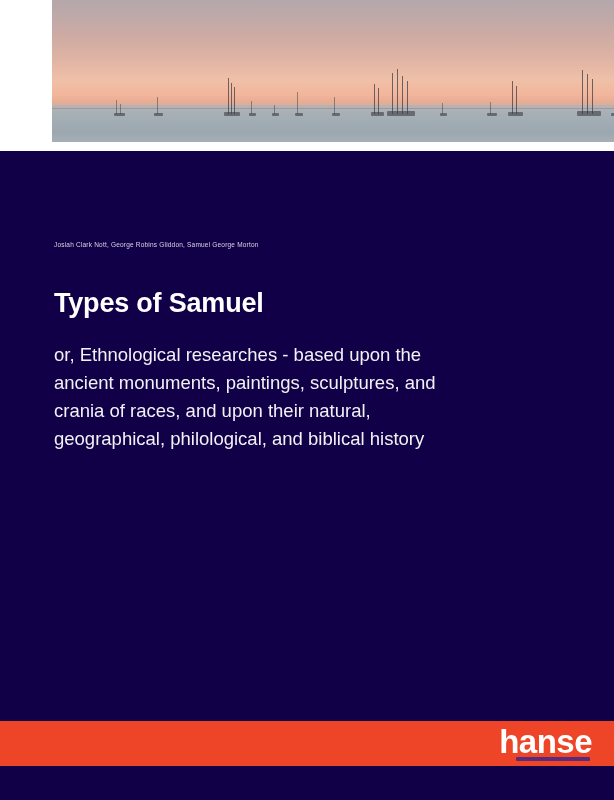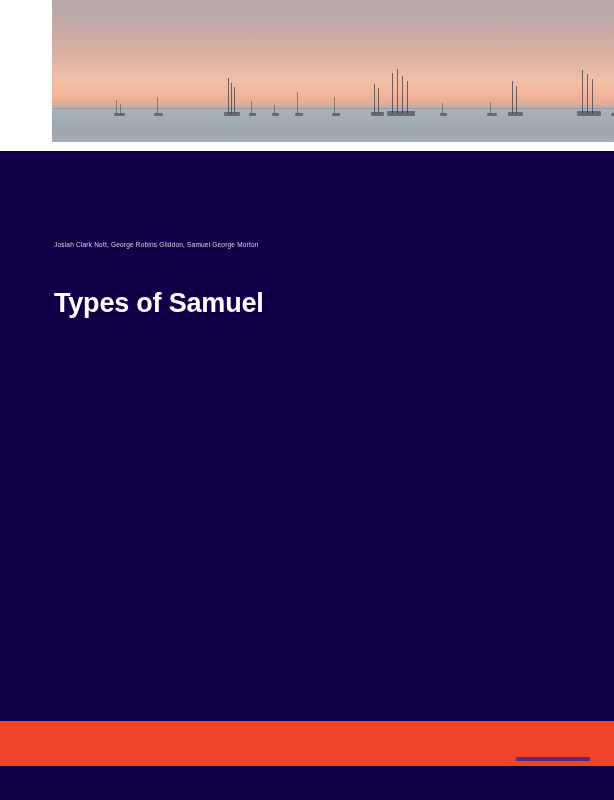--- a/index.html
+++ b/index.html
@@ -249,17 +249,24 @@
       <div class="photo-bottom-fade"></div>
     </div>
   </div>
 
   <div class="body-panel"></div>
 
   <div class="authors">Josiah Clark Nott, George Robins Gliddon, Samuel George Morton</div>
 
   <div class="title">Types of Samuel</div>
 
+  <div class="subtitle">
+    <div>or, Ethnological researches - based upon the</div>
+    <div>ancient monuments, paintings, sculptures, and</div>
+    <div>crania of races, and upon their natural,</div>
+    <div>geographical, philological, and biblical history</div>
+  </div>
 
   <div class="brand-band"></div>
+  <div class="brand-logo">hanse</div>
   <div class="brand-underline"></div>
 
 </div>
 
 </body></html>

